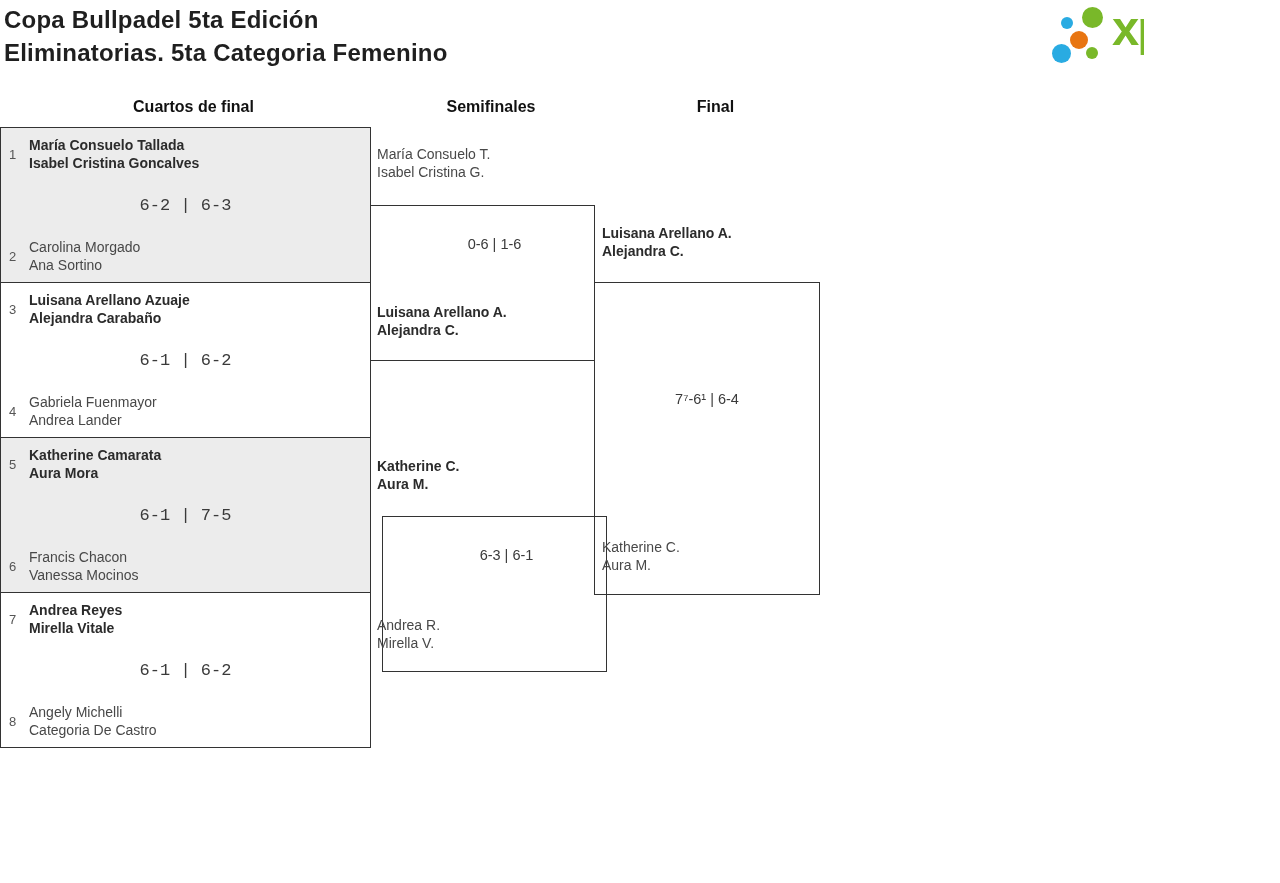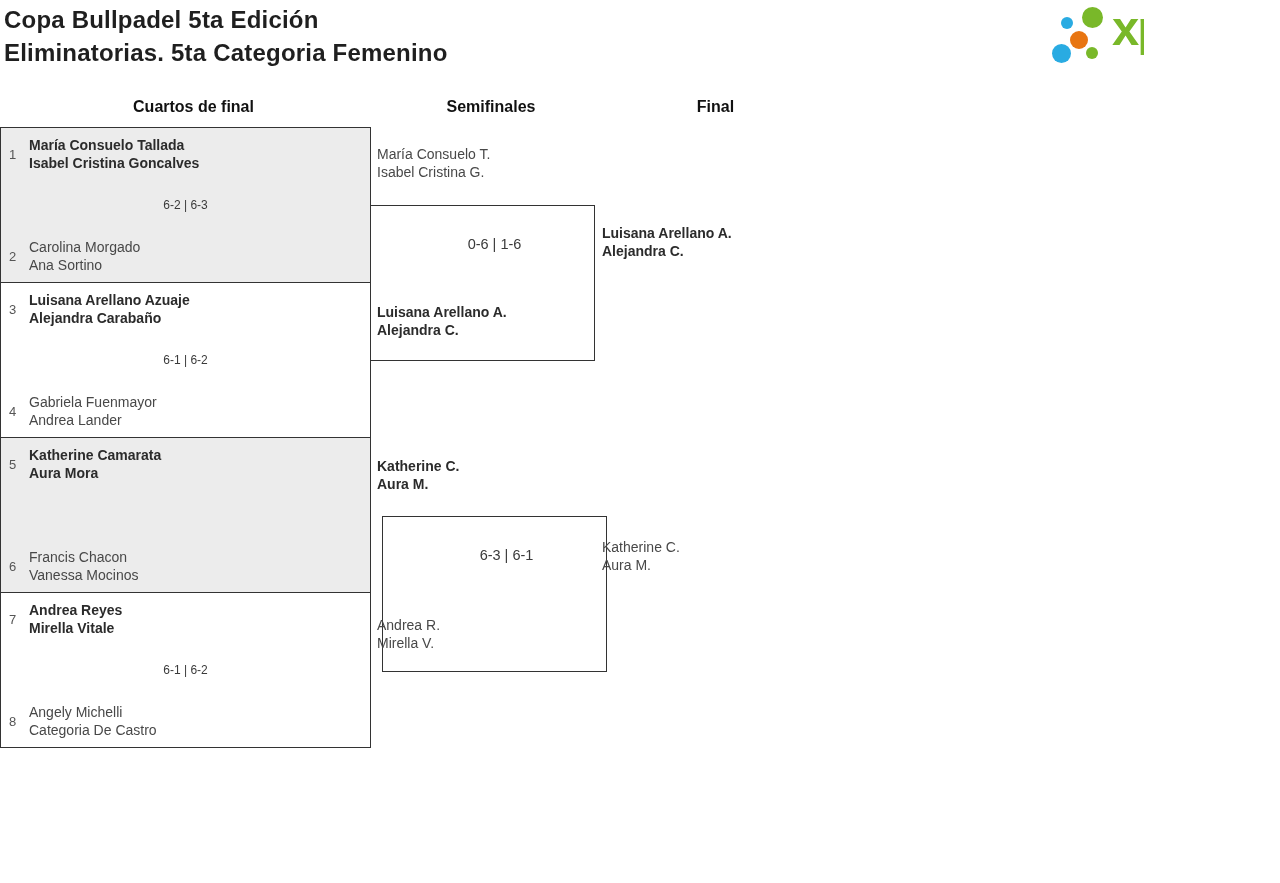--- a/index.html
+++ b/index.html
@@ -88,24 +88,25 @@
     color: #555;
     flex: 0 0 28px;
   }
   .names {
     font-size: 14px;
     line-height: 18px;
     color: #484848;
   }
   .winner { font-weight: 700; color: #2b2b2b; }
   .score {
-    font-size: 12px;
+    font-size: 17px;
     color: #3a3a3a;
     text-align: center;
     width: 100%;
+    font-family: Liberation Mono, monospace;
   }
 
   
   .sf-box, .final-box {
     position: absolute;
     border: 1px solid #333;
     background: transparent;
   }
   .sf1 { left: 370px; top: 205px; width: 225px; height: 156px; }
   .sf2 { left: 370px; top: 516px; width: 225px; height: 156px; margin-left: 12px; }
@@ -198,20 +199,21 @@
     </div>
 
     <div class="qf-box alt">
       <div class="team-row">
         <span class="seed">5</span>
         <div class="names winner">
           <div>Katherine Camarata</div>
           <div>Aura Mora</div>
         </div>
       </div>
+      <div class="score">6-1 | 7-5</div>
       <div class="team-row">
         <span class="seed">6</span>
         <div class="names">
           <div>Francis Chacon</div>
           <div>Vanessa Mocinos</div>
         </div>
       </div>
     </div>
 
     <div class="qf-box">
@@ -234,20 +236,23 @@
 
   </div>
 
   <div class="sf-box sf1">
     <div class="box-score">0-6 | 1-6</div>
   </div>
   <div class="sf-box sf2">
     <div class="box-score">6-3 | 6-1</div>
   </div>
 
+  <div class="final-box">
+    <div class="box-score">7⁷-6¹ | 6-4</div>
+  </div>
 
   <div class="adv pos-sf1-t1">
     <div>María Consuelo T.</div>
     <div>Isabel Cristina G.</div>
   </div>
   <div class="adv winner pos-sf1-t2">
     <div>Luisana Arellano A.</div>
     <div>Alejandra C.</div>
   </div>
   <div class="adv winner pos-sf2-t1">

